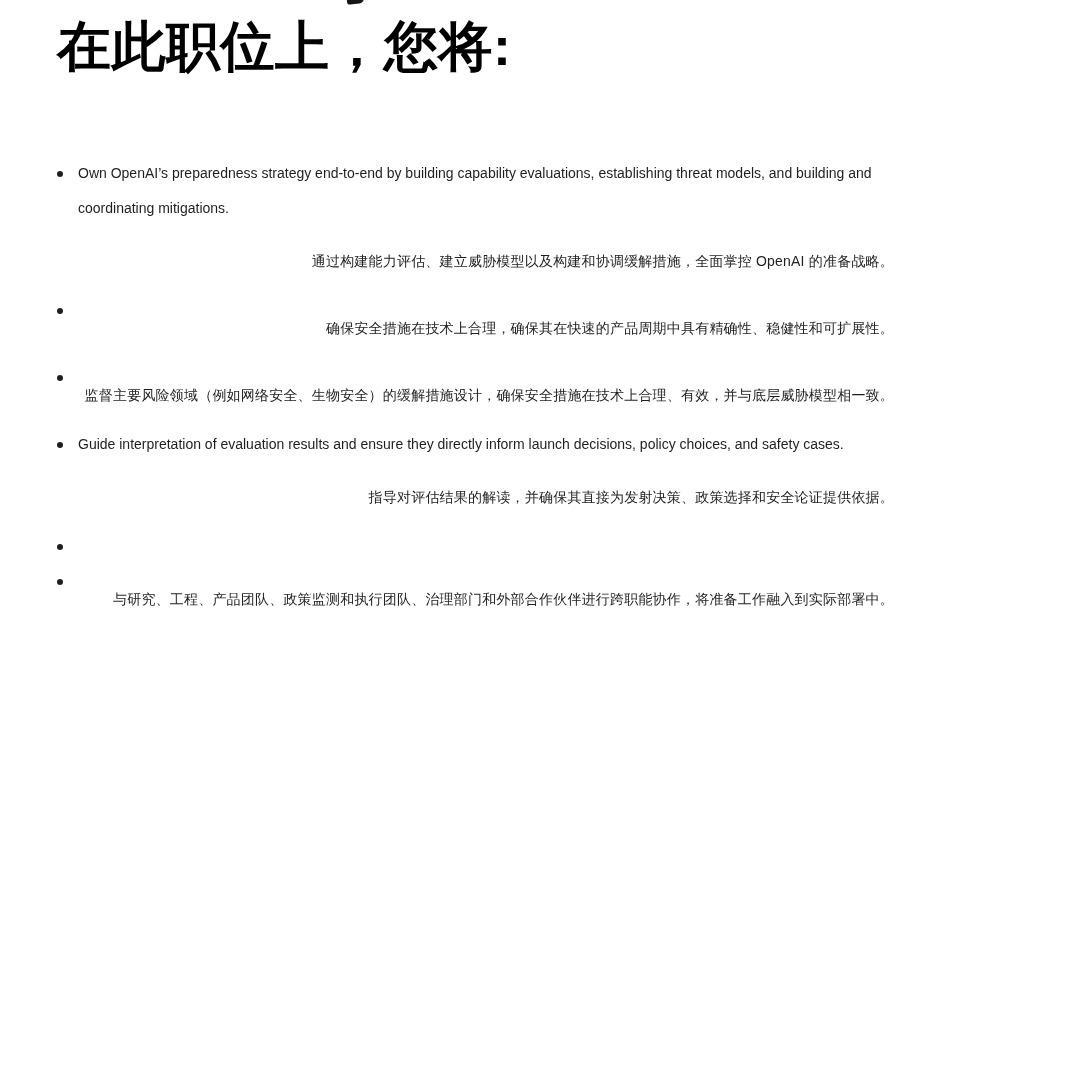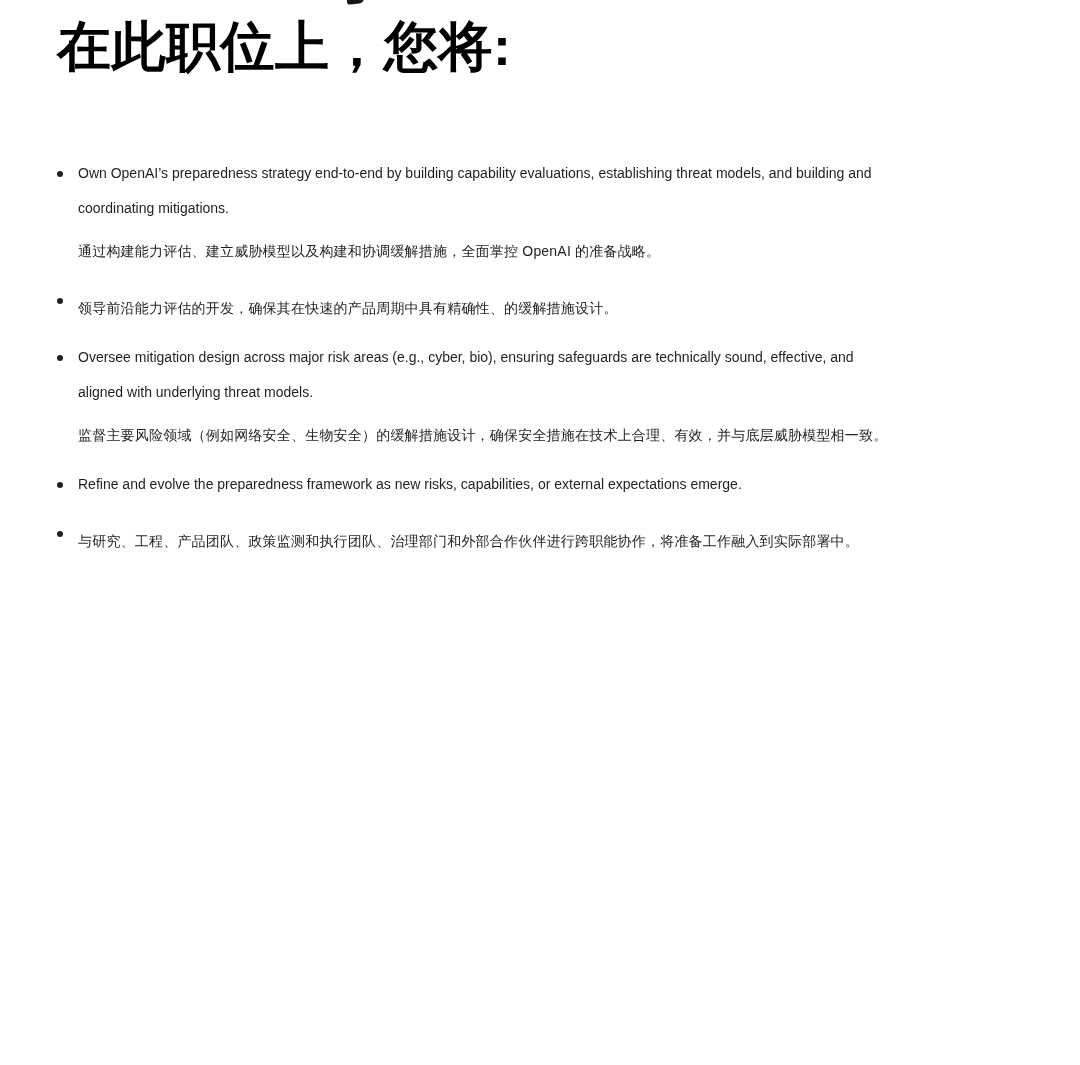--- a/index.html
+++ b/index.html
@@ -76,22 +76,23 @@
     flex: 1 1 auto;
     max-width: 816px;
   }
   .texts p {
     margin: 0;
     font-size: 14px;
     line-height: 35px;
     color: #1f1f1f;
   }
   .texts p.zh {
-    margin-top: 8px;
+    margin-top: 18px;
     letter-spacing: 0.2px;
+    text-align: right;
   }
 </style>
 </head>
 <body>
 
 <div class="page">
 
   <span class="clipped-glyph"></span>
 
   <div class="content">
@@ -108,41 +109,48 @@
           <p class="en">Own OpenAI’s preparedness strategy end-to-end by building capability evaluations, establishing threat models, and building and coordinating mitigations.</p>
           <p class="zh">通过构建能力评估、建立威胁模型以及构建和协调缓解措施，全面掌控 OpenAI 的准备战略。</p>
         </div>
       </li>
 
       <li>
         <span class="marker-col">
             <span class="bullet-dot"></span>
           </span>
         <div class="texts">
-          <p class="zh">领导前沿能力评估的开发，确保其在快速的产品周期中具有精确性、的缓解措施设计。</p>
+          <p class="zh">确保安全措施在技术上合理，确保其在快速的产品周期中具有精确性、稳健性和可扩展性。</p>
         </div>
       </li>
 
       <li>
         <span class="marker-col">
             <span class="bullet-dot"></span>
           </span>
         <div class="texts">
-          <p class="en">Oversee mitigation design across major risk areas (e.g., cyber, bio), ensuring safeguards are technically sound, effective, and aligned with underlying threat models.</p>
           <p class="zh">监督主要风险领域（例如网络安全、生物安全）的缓解措施设计，确保安全措施在技术上合理、有效，并与底层威胁模型相一致。</p>
         </div>
       </li>
-
 
       <li>
         <span class="marker-col">
             <span class="bullet-dot"></span>
           </span>
         <div class="texts">
-          <p class="en">Refine and evolve the preparedness framework as new risks, capabilities, or external expectations emerge.</p>
+          <p class="en">Guide interpretation of evaluation results and ensure they directly inform launch decisions, policy choices, and safety cases.</p>
+          <p class="zh">指导对评估结果的解读，并确保其直接为发射决策、政策选择和安全论证提供依据。</p>
+        </div>
+      </li>
+
+      <li>
+        <span class="marker-col">
+            <span class="bullet-dot"></span>
+          </span>
+        <div class="texts">
         </div>
       </li>
 
       <li>
         <span class="marker-col">
             <span class="bullet-dot"></span>
           </span>
         <div class="texts">
           <p class="zh">与研究、工程、产品团队、政策监测和执行团队、治理部门和外部合作伙伴进行跨职能协作，将准备工作融入到实际部署中。</p>
         </div>

